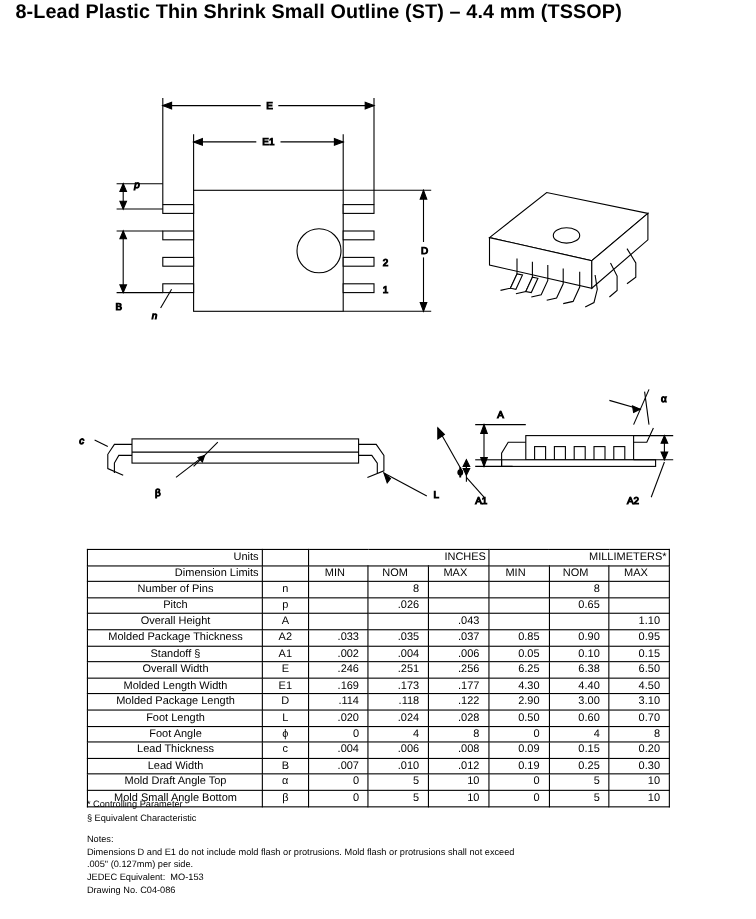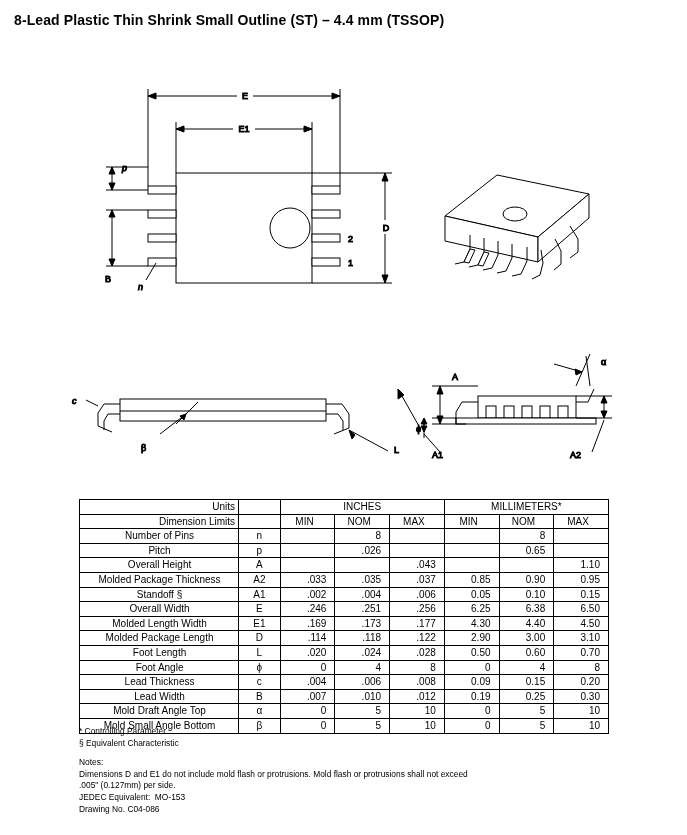--- a/index.html
+++ b/index.html
@@ -16,22 +16,22 @@
     overflow: hidden;
   }
   .page {
     position: relative;
     width: 687px;
     height: 835px;
   }
   .title {
     position: absolute;
     left: 14px;
-    top: 12px;
-    font-size: 14px;
+    top: 0;
+    font-size: 18px;
     font-weight: bold;
     letter-spacing: 0.1px;
   }
   .drawing {
     position: absolute;
     left: 0;
     top: 34px;
     width: 687px;
     height: 460px;
   }
@@ -60,21 +60,21 @@
   .dim-table td.sym {
     width: 36px;
     text-align: center;
   }
   .dim-table td.num {
     width: 43px;
     text-align: right;
     padding-right: 8px;
   }
   .dim-table td.grp {
-    text-align: center;
+    text-align: right;
   }
   .hdr-right {
     text-align: right !important;
     padding-right: 3px !important;
   }
   
   .notes {
     position: absolute;
     left: 79px;
     top: 726px;

